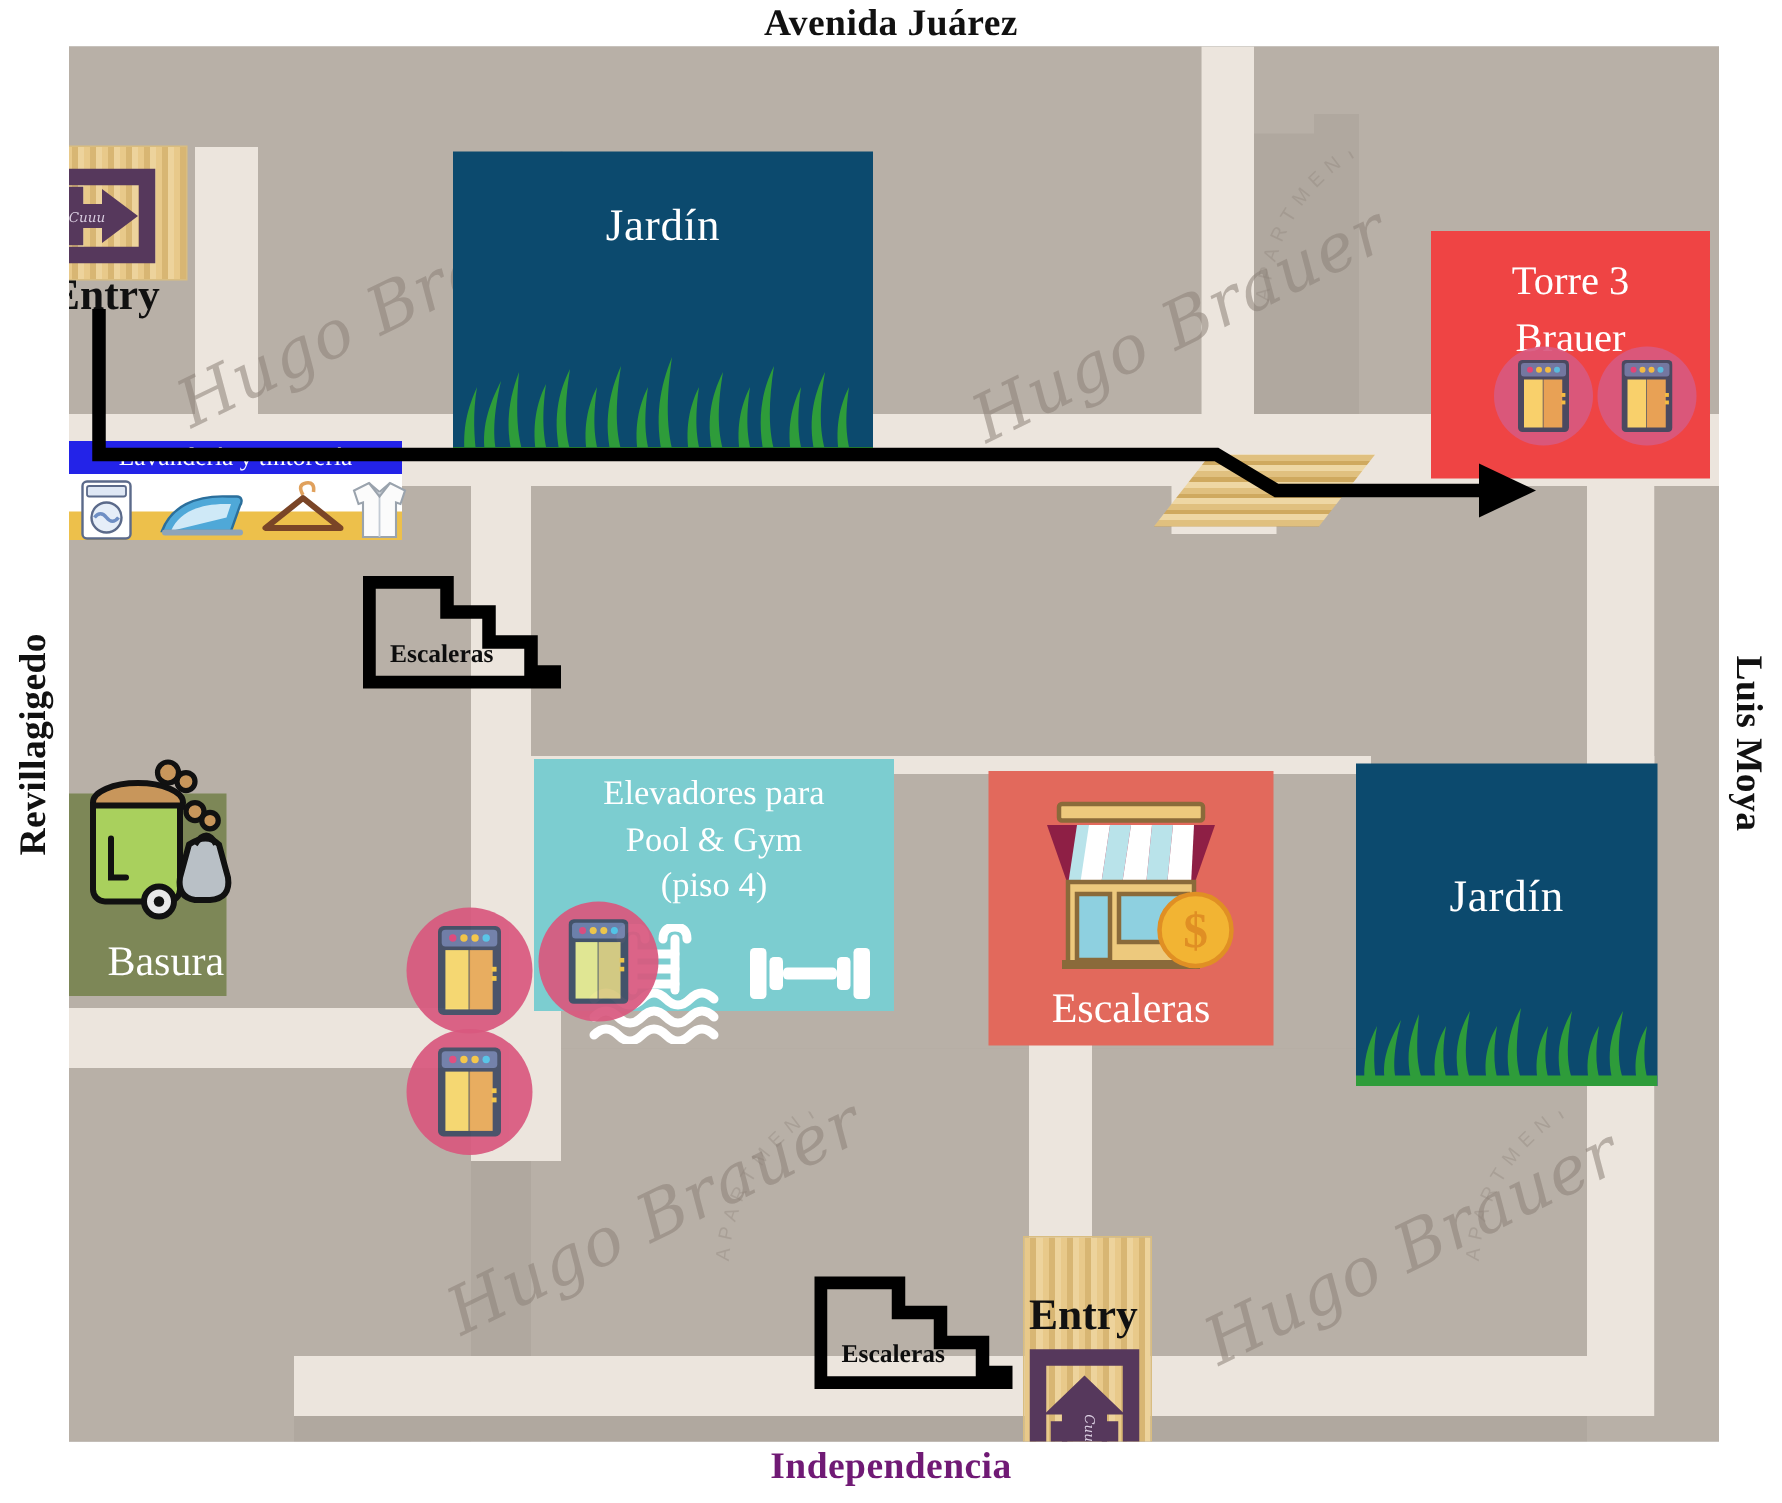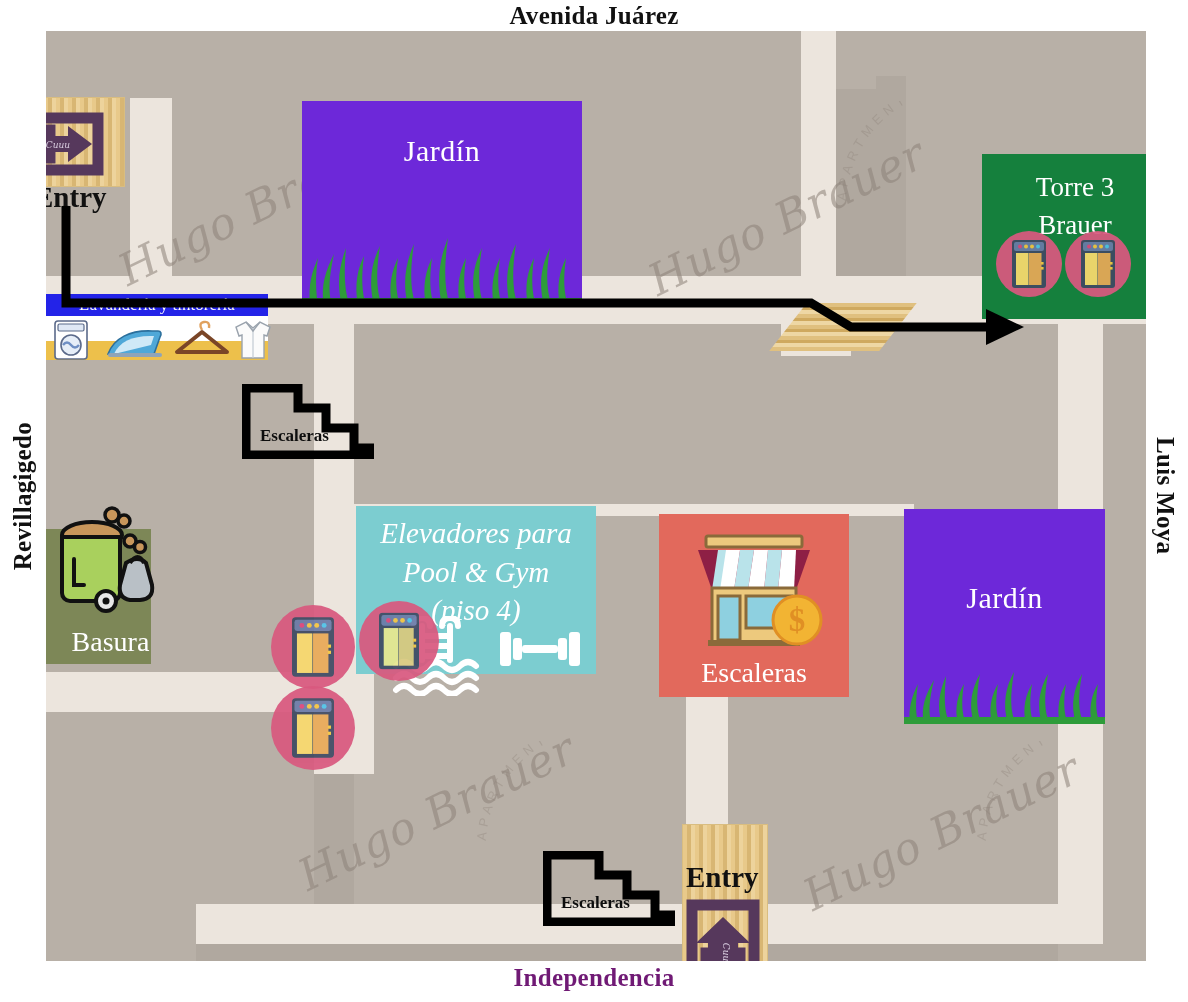--- a/index.html
+++ b/index.html
@@ -58,51 +58,50 @@
   }
   .wm-apt{
     position:absolute;pointer-events:none;opacity:.35;
   }
   .wm-apt svg text{
     font-family:"Liberation Sans", sans-serif;font-size:13px;
     letter-spacing:5px;fill:#8d8279;
   }
 
   
-  .garden{position:absolute;background:#6d28d9;overflow:hidden;}
+  .garden{position:absolute;background:#0c4a6e;overflow:hidden;}
   .garden .g-label{
     position:absolute;left:0;width:100%;text-align:center;
     color:#fff;font-size:30px;font-family:"Liberation Serif",serif;
     letter-spacing:.5px;
   }
   .grass{position:absolute;left:0;bottom:0;width:100%;}
 
   
   #torre3{
-    position:absolute;background:#15803d;margin-left:28px;
+    position:absolute;background:#ef4444;
   }
   #torre3 .t-label{
     position:absolute;left:0;top:14px;width:100%;text-align:center;
     color:#fff;font-size:27px;line-height:1.42;
     font-family:"Liberation Serif",serif;
   }
 
   
   .elev{position:absolute;border-radius:50%;background:#d9597f;opacity:.93;}
   .elev svg{position:absolute;left:50%;top:50%;transform:translate(-50%,-50%);}
 
   
   #poolgym{
     position:absolute;background:#7ccdd0;
   }
   #poolgym .pg-text{
     position:absolute;left:0;top:8px;width:100%;text-align:center;
-    color:#fff;font-size:29px;line-height:1.33;
+    color:#fff;font-size:23px;line-height:1.33;
     font-family:"Liberation Serif",serif;
-    font-style:italic;
   }
   #poolgym .pg-icons{position:absolute;left:0;bottom:-22px;width:100%;height:80px;}
 
   
   #minimarket{position:absolute;background:#e2695c;}
   #minimarket .mm-label{
     position:absolute;left:0;bottom:8px;width:100%;text-align:center;
     color:#fff;font-size:28px;font-family:"Liberation Serif",serif;
   }
   #minimarket .mm-icon{position:absolute;left:50%;top:18px;transform:translateX(-50%);}

